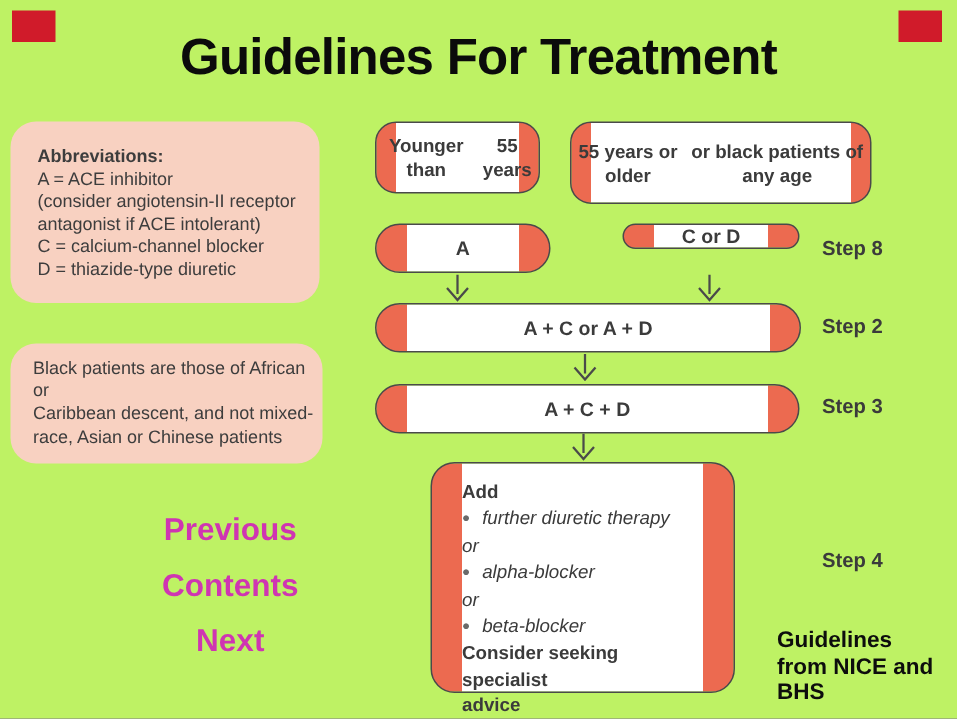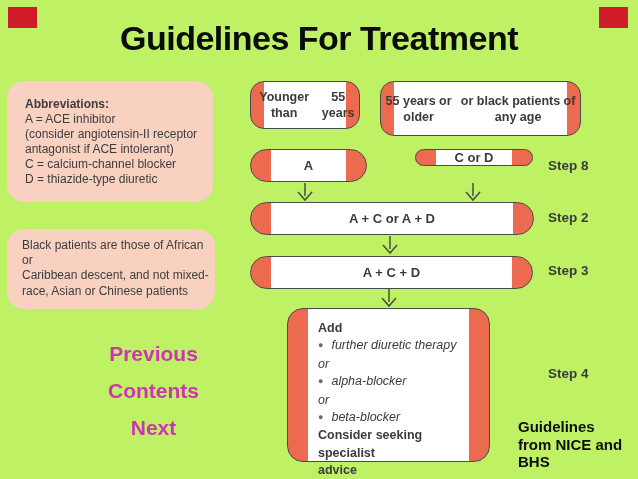--- a/index.html
+++ b/index.html
@@ -43,21 +43,21 @@
   .n-cord{left:415px;top:149px;width:118px;height:17px;}
   .n-acad{left:250px;top:202px;width:284px;height:33px;}
   .n-acd{left:250px;top:256px;width:283px;height:33px;}
   .addbox{
     position:absolute;left:287px;top:308px;width:203px;height:154px;box-sizing:border-box;
     border:1.5px solid var(--node-border,#4a4a4a);border-radius:16px;--band:20px;
     background:linear-gradient(to right,
       var(--salmon,#ec6a50) 0 var(--band),
       #fff var(--band) calc(100% - var(--band)),
       var(--salmon,#ec6a50) calc(100% - var(--band)) 100%);
-    padding:11px 26px 0 30px;color:#3b3b3b;font-size:12.5px;line-height:17.4px;
+    padding:11px 26px 0 20px;color:#3b3b3b;font-size:12.5px;line-height:17.4px;
   }
   .addbox .b{font-weight:bold;}
   .addbox .i{font-style:italic;}
   .addbox .bullet{display:inline-block;font-size:9px;color:#6a6a6a;margin-right:8px;transform:translateY(-1px);font-style:normal;}
   .steplabel{position:absolute;left:548px;font-size:13.5px;font-weight:bold;color:#3b3b3b;}
   .s1{top:158px;} .s2{top:210px;} .s3{top:263px;} .s4{top:366px;text-align:center;}
   .arrow{position:absolute;width:18px;height:19px;}
   .arrow svg{display:block;}
   .ar1{left:296px;top:183px;} .ar2{left:464px;top:183px;}
   .ar3{left:381px;top:236px;} .ar4{left:380px;top:289px;}

